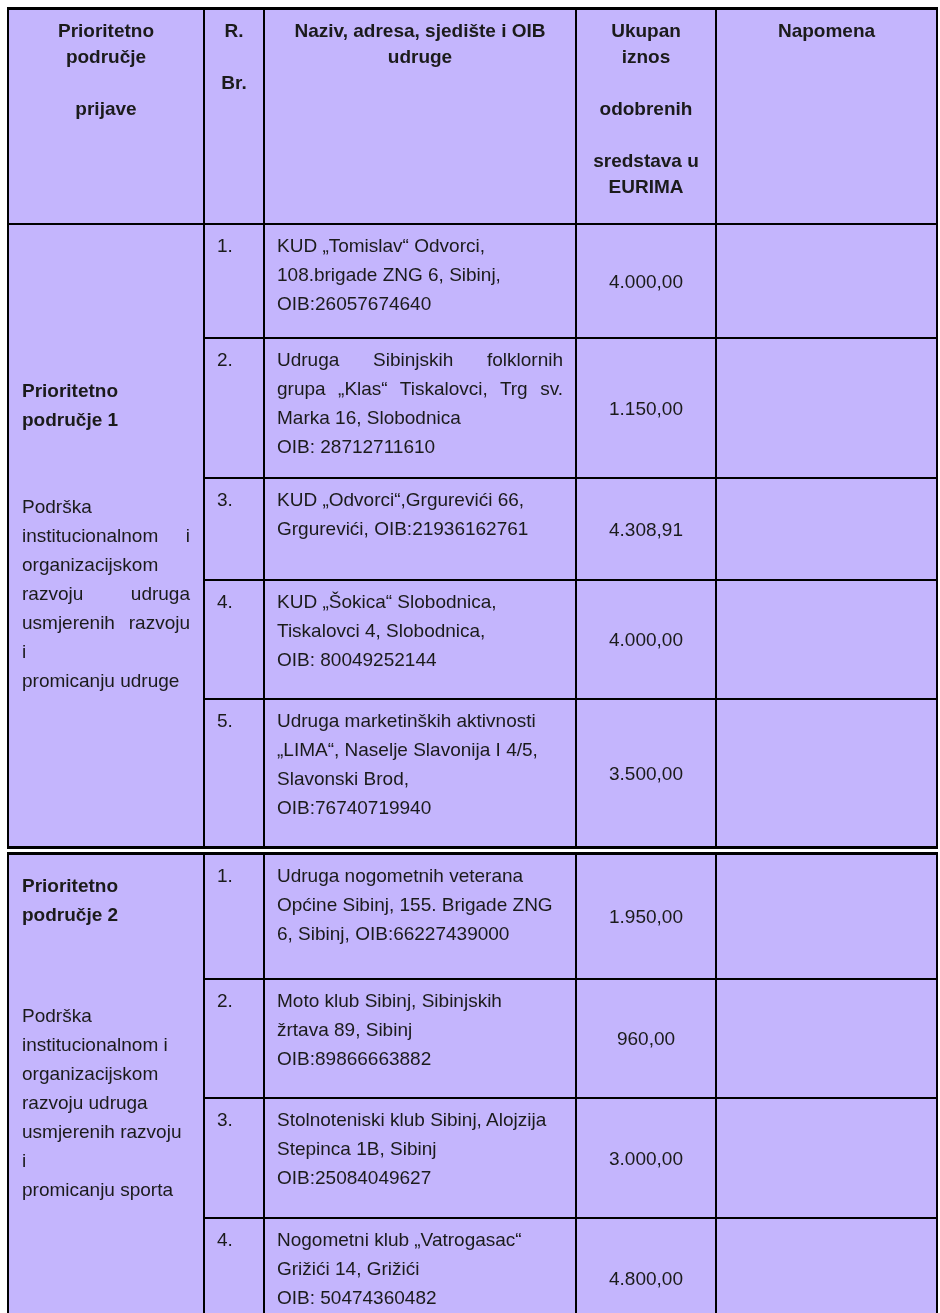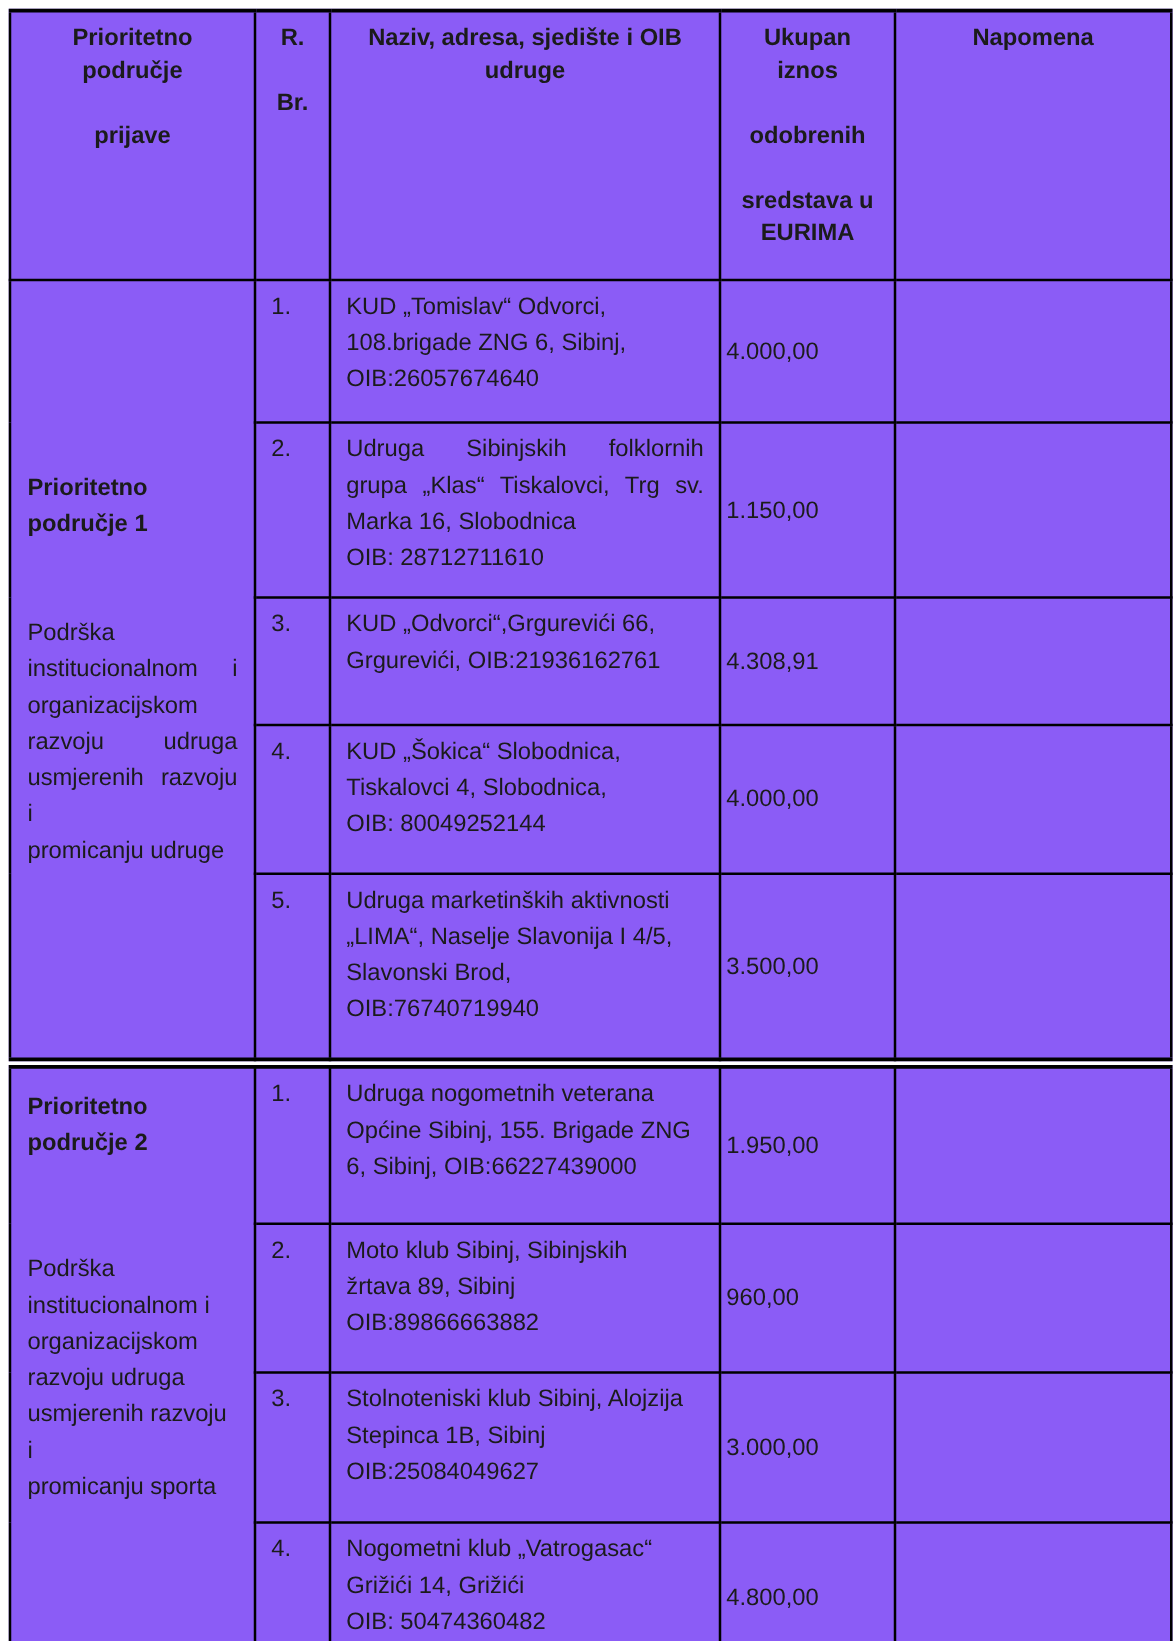--- a/index.html
+++ b/index.html
@@ -2,32 +2,32 @@
 <html><head>
 <meta charset="utf-8">
 <style>
   html,body{margin:0;padding:0;}
   body{
     width:940px;height:1313px;background:#ffffff;position:relative;
     font-family:"Liberation Sans", sans-serif;color:#1b1b1b;
     -webkit-font-smoothing:antialiased;
   }
   .page{position:absolute;top:7px;left:7px;}
-  table{border-collapse:collapse;table-layout:fixed;width:929px;background:#8b5cf6;}
+  table{border-collapse:collapse;table-layout:fixed;width:929px;background:#c4b5fd;}
   td,th{border:2px solid #000;vertical-align:top;overflow:hidden;}
   
   thead th{
     font-size:19px;font-weight:bold;line-height:26px;
     text-align:center;padding:8px 6px;height:197px;
   }
   
   td{font-size:19px;line-height:29px;}
   .num-cell{padding:6px 4px 4px 12px;}
   .org-cell{padding:6px 12px 6px 12px;}
-  .amt-cell{text-align:left;vertical-align:middle;padding:0 4px;}
+  .amt-cell{text-align:center;vertical-align:middle;padding:0 4px;}
   .note-cell{padding:4px;}
   .jl{text-align:justify;text-align-last:justify;}
   .blank{min-height:26px;}
   
   .area-cell{padding:10px 13px;}
   .area-1{vertical-align:middle;}
   .area-2{vertical-align:top;padding-top:16px;}
   .area-label{font-weight:bold;}
   .area-gap1{height:58px;}
   .area-gap2{height:72px;}

